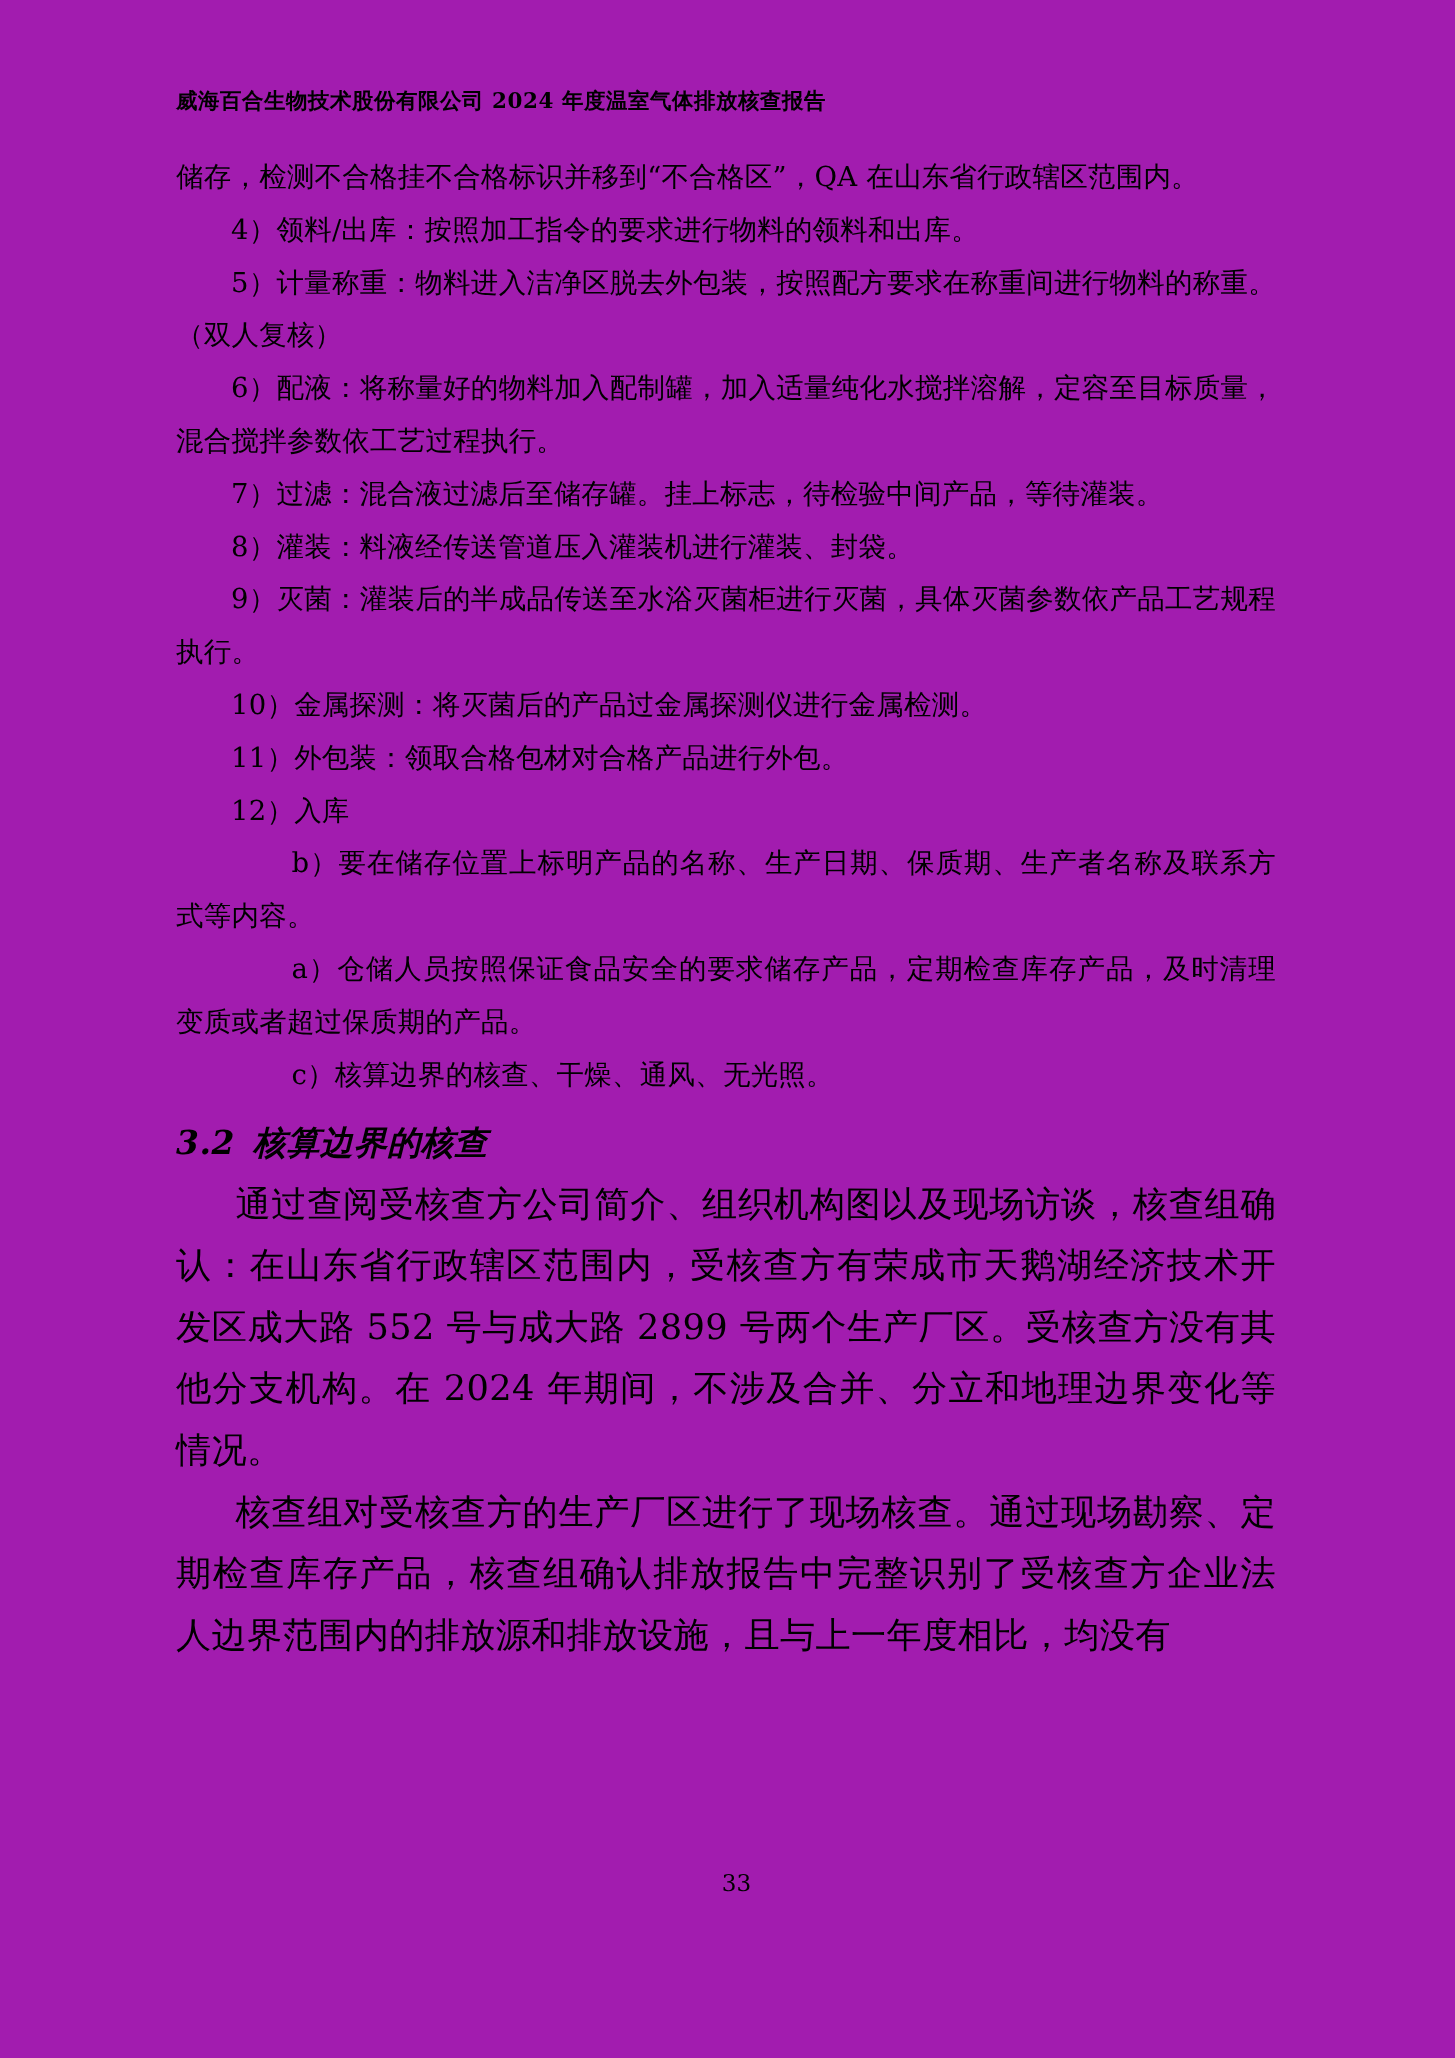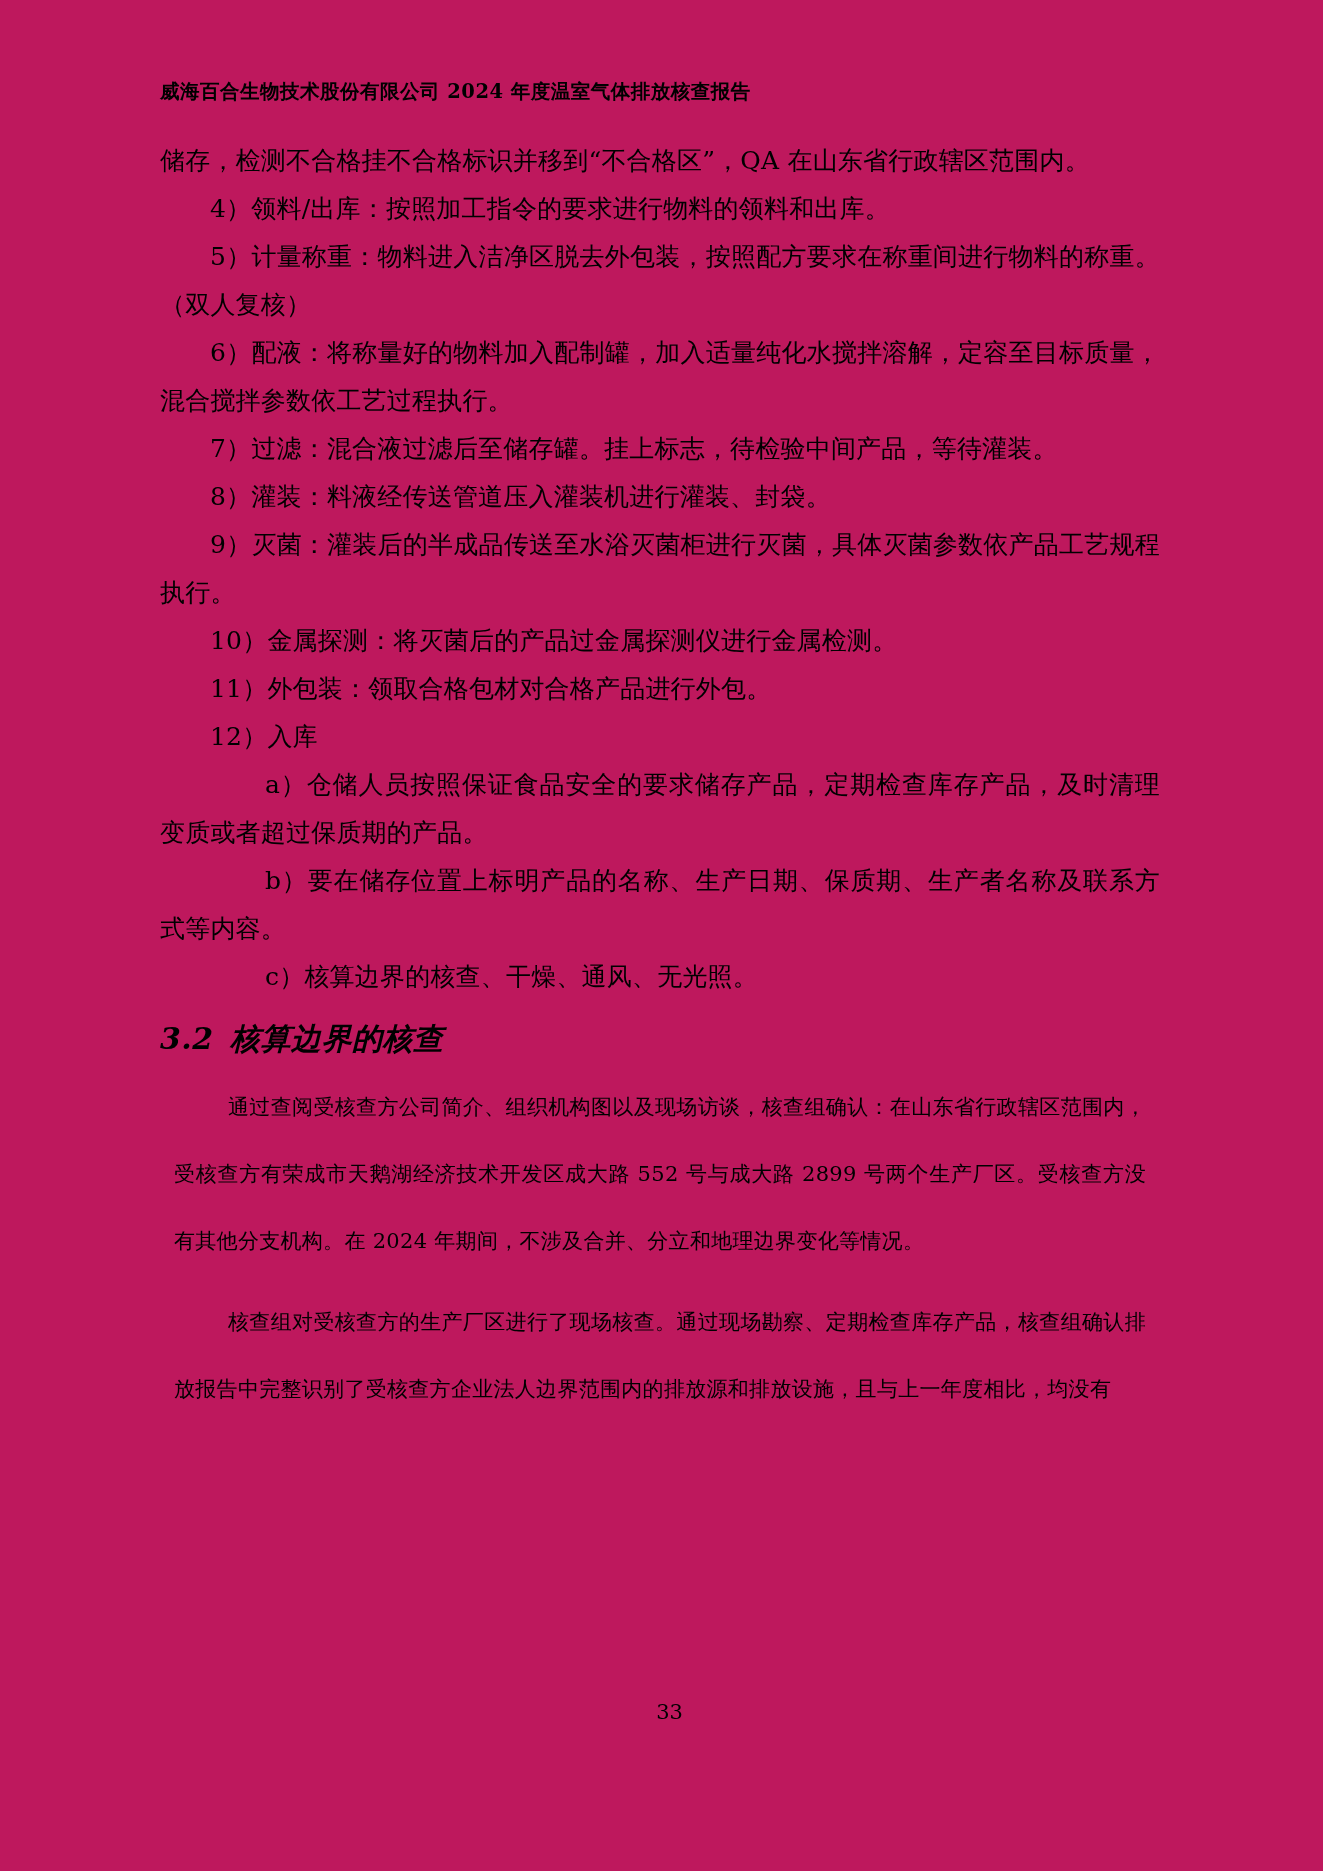--- a/index.html
+++ b/index.html
@@ -4,21 +4,21 @@
 <style>
   html, body {
     margin: 0;
     padding: 0;
     background: #ffffff;
   }
   .page {
     width: 1323px;
     height: 1871px;
     position: relative;
-    background: #be185d;
+    background: #a21caf;
     font-family: "DejaVu Serif", "Liberation Serif", serif;
     color: #000000;
     box-sizing: border-box;
     padding-left: 12px;
   }
   .content {
     position: absolute;
     left: 160px;
     top: 78px;
     width: 1000px;
@@ -48,26 +48,26 @@
     font-weight: bold;
     margin: 18px 0 6px 0;
     letter-spacing: 0.5px;
     font-style: italic;
   }
   .section-head .num {
     display: inline-block;
     min-width: 70px;
   }
   .body-para {
-    font-size: 21px;
-    line-height: 67px;
+    font-size: 32px;
+    line-height: 56px;
     text-align: justify;
     text-justify: inter-ideograph;
     text-indent: 54px;
-    margin: 14px;
+    margin: 0;
     letter-spacing: 0.3px;
   }
   .page-number {
     position: absolute;
     left: 16px;
     right: 0;
     top: 1700px;
     text-align: center;
     font-size: 21px;
     font-family: "DejaVu Serif", "Liberation Serif", serif;
@@ -84,22 +84,22 @@
     <p class="para noindent">储存，检测不合格挂不合格标识并移到“不合格区”，QA 在山东省行政辖区范围内。</p>
     <p class="para indent1">4）领料/出库：按照加工指令的要求进行物料的领料和出库。</p>
     <p class="para indent1">5）计量称重：物料进入洁净区脱去外包装，按照配方要求在称重间进行物料的称重。（双人复核）</p>
     <p class="para indent1">6）配液：将称量好的物料加入配制罐，加入适量纯化水搅拌溶解，定容至目标质量，混合搅拌参数依工艺过程执行。</p>
     <p class="para indent1">7）过滤：混合液过滤后至储存罐。挂上标志，待检验中间产品，等待灌装。</p>
     <p class="para indent1">8）灌装：料液经传送管道压入灌装机进行灌装、封袋。</p>
     <p class="para indent1">9）灭菌：灌装后的半成品传送至水浴灭菌柜进行灭菌，具体灭菌参数依产品工艺规程执行。</p>
     <p class="para indent1">10）金属探测：将灭菌后的产品过金属探测仪进行金属检测。</p>
     <p class="para indent1">11）外包装：领取合格包材对合格产品进行外包。</p>
     <p class="para indent1">12）入库</p>
+    <p class="para indent2">b）要在储存位置上标明产品的名称、生产日期、保质期、生产者名称及联系方式等内容。</p>
     <p class="para indent2">a）仓储人员按照保证食品安全的要求储存产品，定期检查库存产品，及时清理变质或者超过保质期的产品。</p>
-    <p class="para indent2">b）要在储存位置上标明产品的名称、生产日期、保质期、生产者名称及联系方式等内容。</p>
     <p class="para indent2">c）核算边界的核查、干燥、通风、无光照。</p>
 
     <h2 class="section-head">
       <span class="num">3.2</span><span>核算边界的核查</span>
     </h2>
 
     <p class="body-para">通过查阅受核查方公司简介、组织机构图以及现场访谈，核查组确认：在山东省行政辖区范围内，受核查方有荣成市天鹅湖经济技术开发区成大路 552 号与成大路 2899 号两个生产厂区。受核查方没有其他分支机构。在 2024 年期间，不涉及合并、分立和地理边界变化等情况。</p>
     <p class="body-para">核查组对受核查方的生产厂区进行了现场核查。通过现场勘察、定期检查库存产品，核查组确认排放报告中完整识别了受核查方企业法人边界范围内的排放源和排放设施，且与上一年度相比，均没有</p>
 
   </div>

